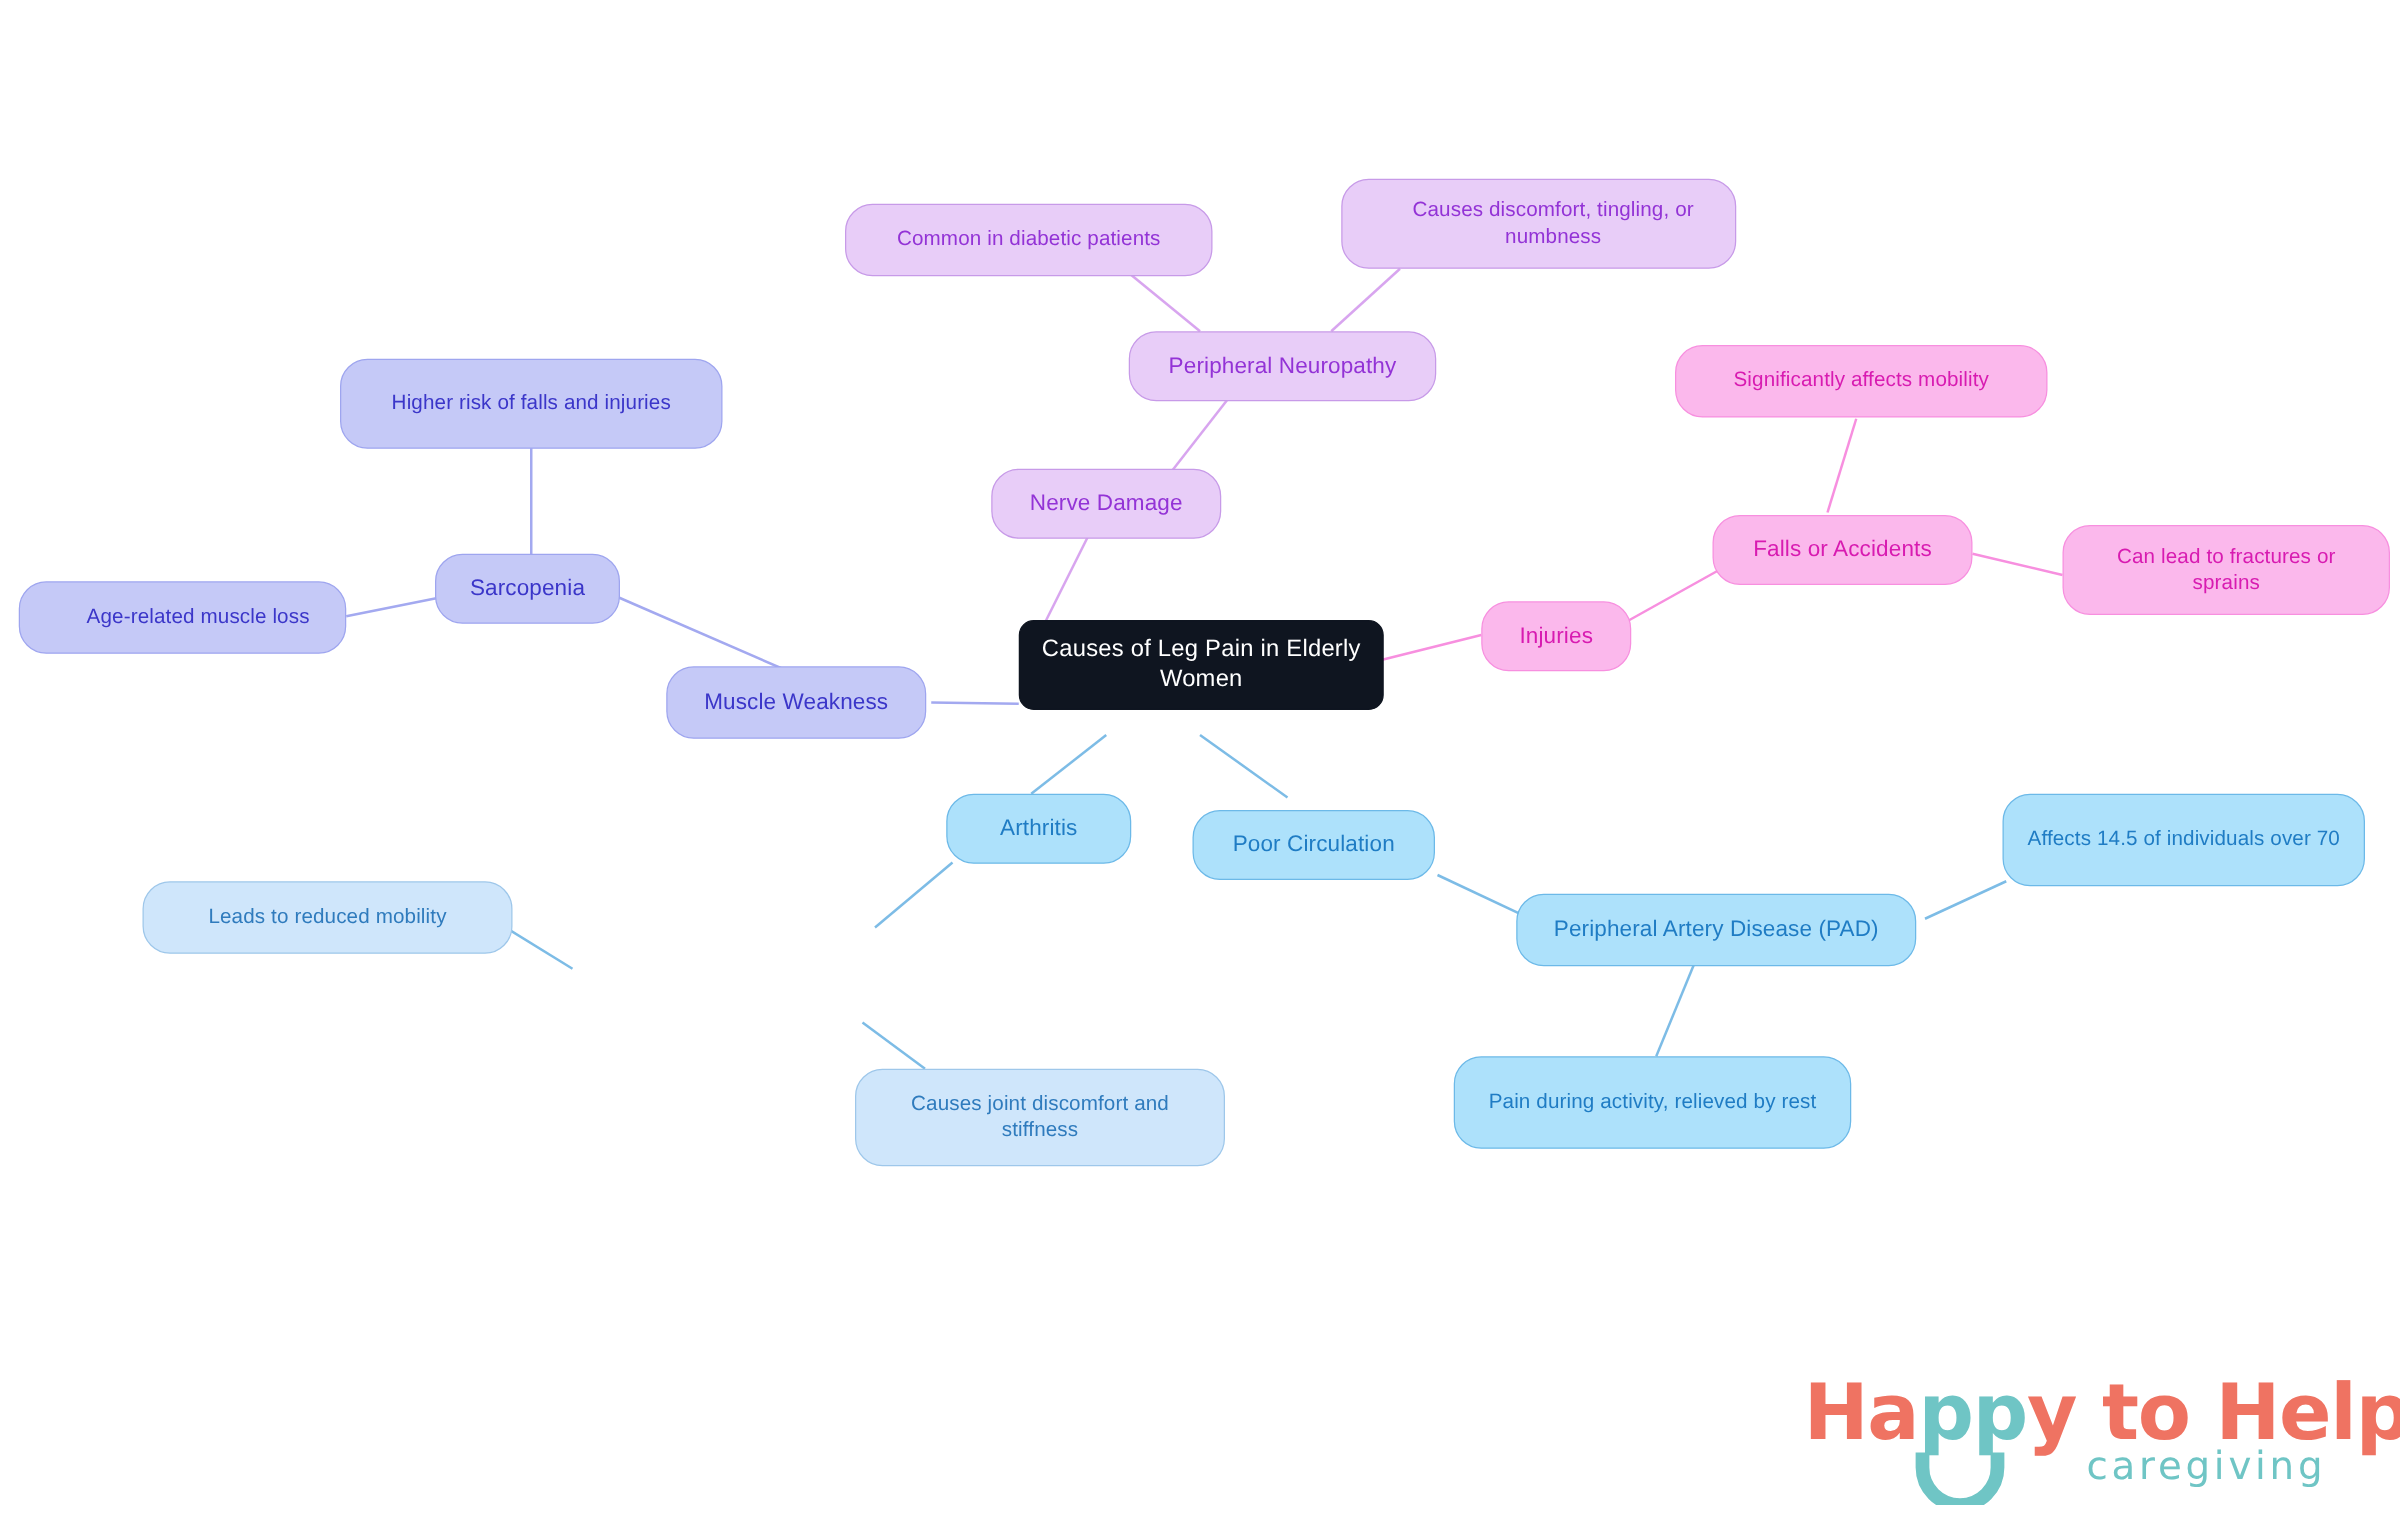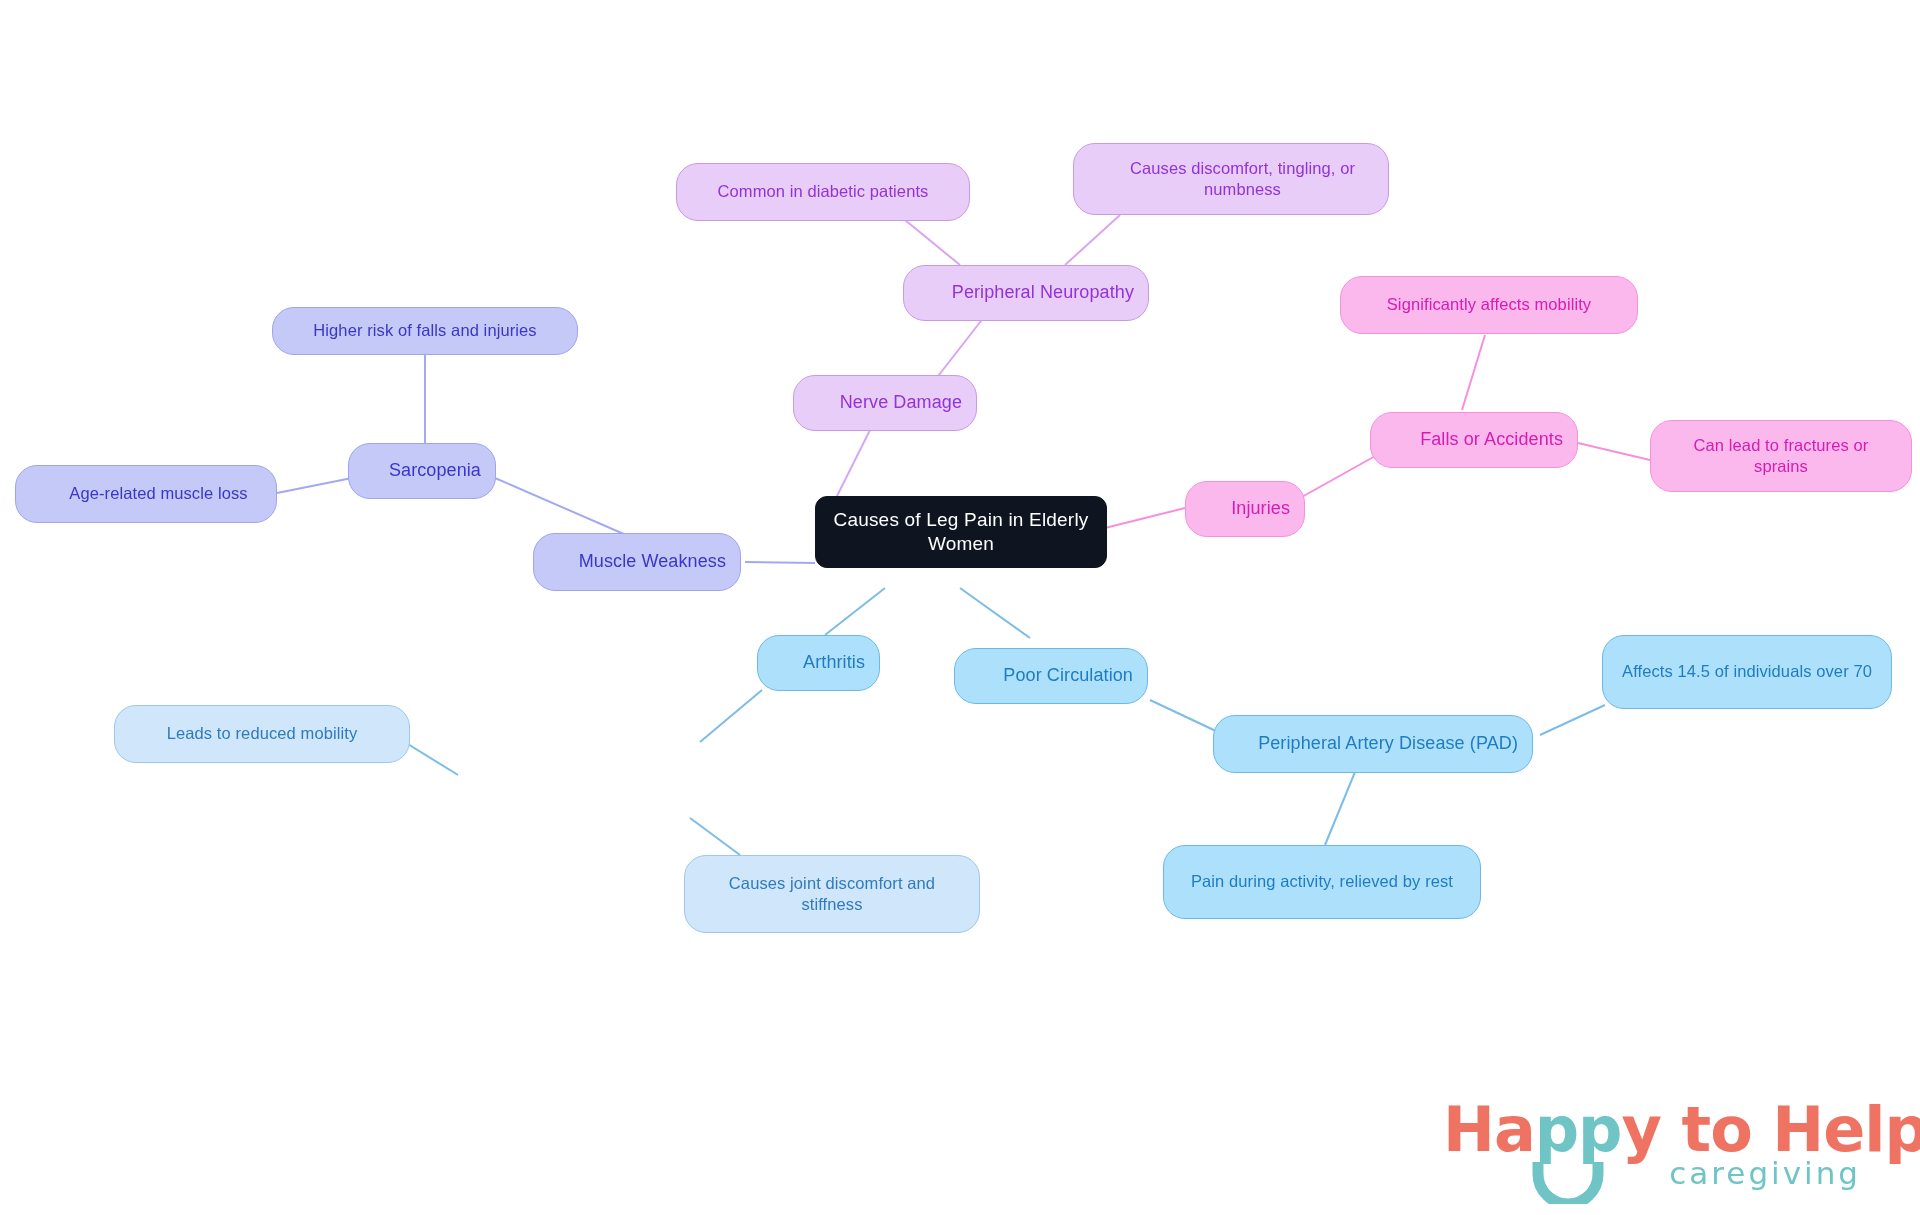--- a/index.html
+++ b/index.html
@@ -43,21 +43,21 @@
   }
   .node.root {
     border-radius: 12px;
     font-size: 19px;
     color: #ffffff;
     background: #0f1520;
     border-color: #0f1520;
     padding: 8px 0;
     letter-spacing: 0.2px;
   }
-  .node.lvl1 { font-size: 18px; justify-content: flex-end; }
+  .node.lvl1 { font-size: 18px; }
   .node.lvl2 { font-size: 16.5px; }
 
   
   .c-purple   { background:#e8cdf8; border-color:#c79ae8; color:#9333d6; }
   
   .c-pink     { background:#fbb8ec; border-color:#f78fdf; color:#d81bb1; }
   
   .c-peri     { background:#c5c9f7; border-color:#9ea5ef; color:#3b36c9; }
   
   .c-blue     { background:#ade1fb; border-color:#6cb9e8; color:#1f7cc4; }
@@ -169,29 +169,29 @@
   </div>
 
   <div class="node lvl1 c-peri" style="left:533px; top:533px; width:208px; height:58px;">
     <span>Muscle Weakness</span>
   </div>
 
   <div class="node lvl1 c-peri" style="left:348px; top:443px; width:148px; height:56px;">
     <span>Sarcopenia</span>
   </div>
 
-  <div class="node lvl2 c-peri" style="left:272px; top:307px; width:306px; height:48px;text-align:center;">
+  <div class="node lvl2 c-peri" style="left:272px; top:287px; width:306px; height:72px;text-align:center;">
     <span>Higher risk of falls and injuries</span>
   </div>
 
   <div class="node lvl2 c-peri" style="left:15px; top:465px; width:262px; height:58px;padding-left:39px;">
     <span>Age-related muscle loss</span>
   </div>
 
-  <div class="node lvl1 c-blue" style="left:757px; top:635px; width:123px; height:56px;">
+  <div class="node lvl1 c-blue" style="left:757px; top:635px; width:148px; height:56px;">
     <span>Arthritis</span>
   </div>
 
 
   <div class="node lvl2 c-blue-lt" style="left:114px; top:705px; width:296px; height:58px;">
     <span>Leads to reduced mobility</span>
   </div>
 
   <div class="node lvl2 c-blue-lt" style="left:684px; top:855px; width:296px; height:78px;">
     <span>Causes joint discomfort and stiffness</span>

